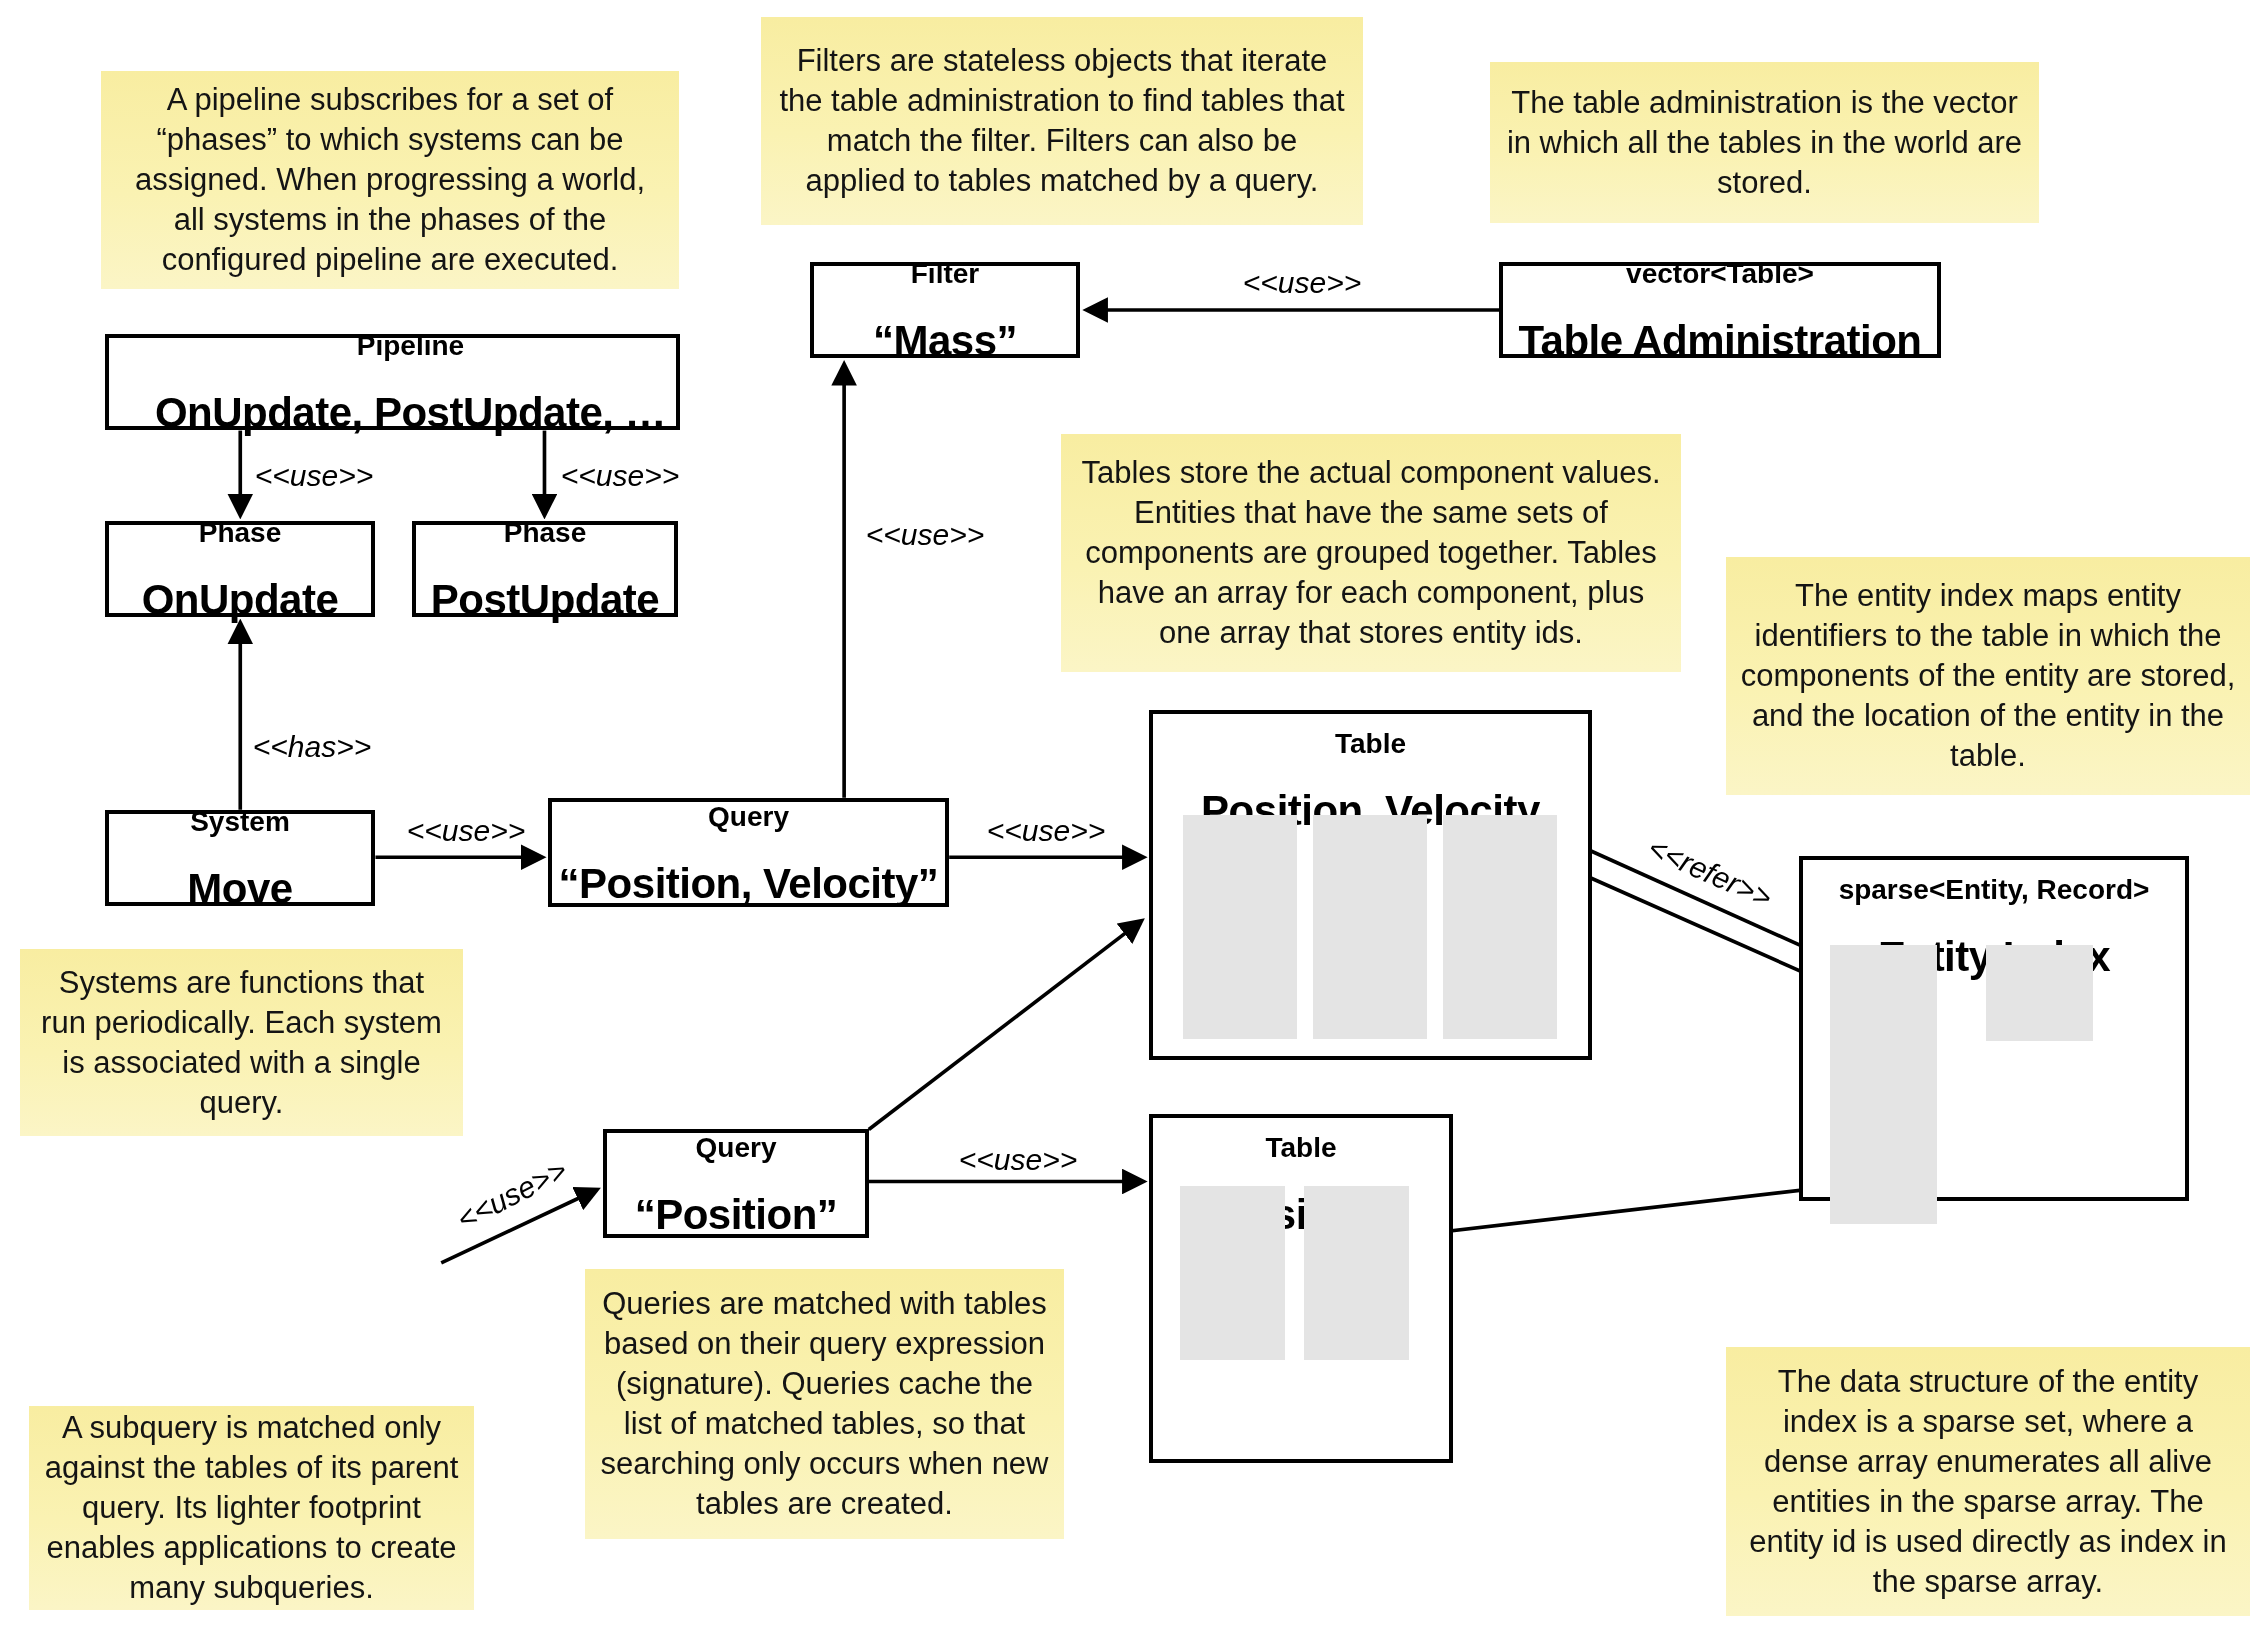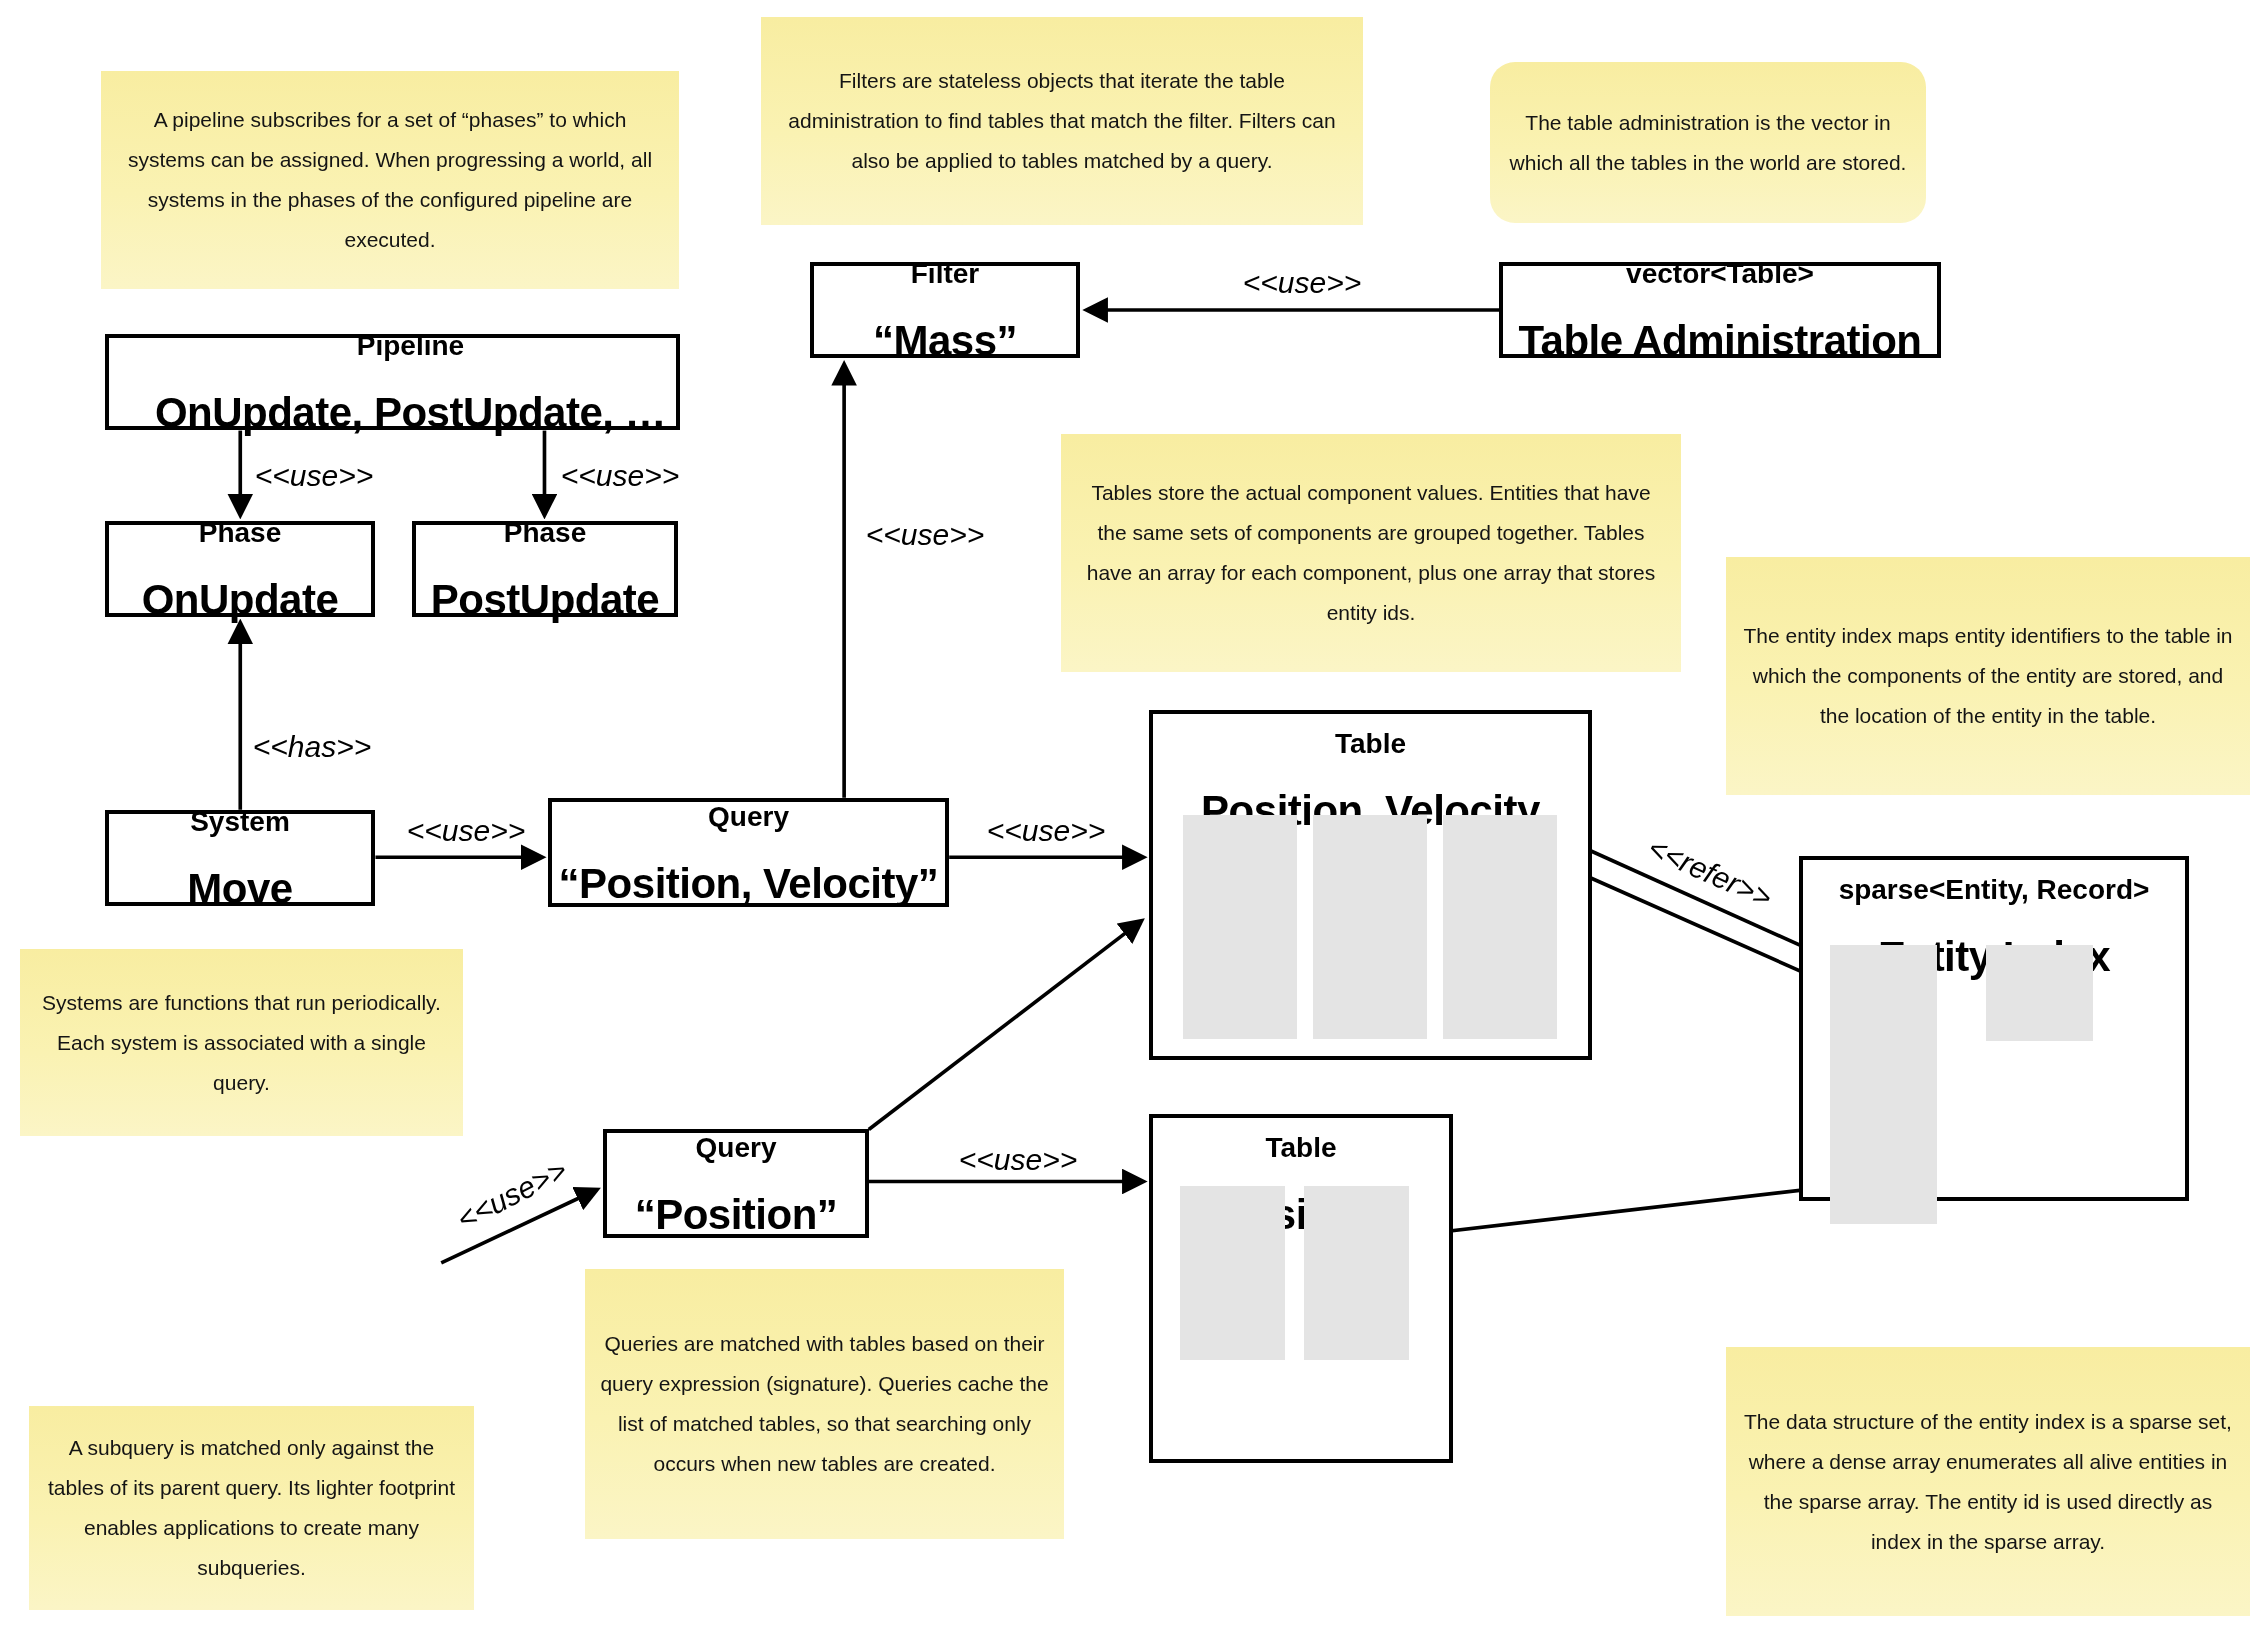--- a/index.html
+++ b/index.html
@@ -3,21 +3,21 @@
 <meta charset="utf-8">
 <style>
   html, body { margin: 0; padding: 0; background: #ffffff; }
   body { width: 2251px; height: 1645px; font-family: "Liberation Sans", sans-serif; }
   .canvas { position: relative; width: 2251px; height: 1645px; overflow: hidden; background: #ffffff; }
 
   .note {
     position: absolute;
     background: linear-gradient(180deg, #f8eda1 0%, #faf2b2 55%, #fbf5c6 100%);
     color: #141414;
-    font-size: 21px;
+    font-size: 31px;
     line-height: 40px;
     text-align: center;
     display: flex;
     align-items: center;
     justify-content: flex-end;
     padding: 7.3px 14.6px;
     box-sizing: border-box;
   }
 
   .node {
@@ -81,21 +81,21 @@
     <line x1="2174" y1="1077" x2="2128" y2="1077" marker-end="url(#arr)"></line>
     <line x1="2176" y1="1102" x2="2121" y2="1245" marker-end="url(#arr)"></line>
   </svg>
 
   <div class="note" style="left:101px; top:71px;  width:578px; height:218px;">
       <span>A pipeline subscribes for a set of “phases” to which systems can be assigned. When progressing a world, all systems in the phases of the configured pipeline are executed.</span>
     </div>
   <div class="note" style="left:761px; top:17.4px;  width:602px; height:208px;">
       <span>Filters are stateless objects that iterate the table administration to find tables that match the filter. Filters can also be applied to tables matched by a query.</span>
     </div>
-  <div class="note" style="left:1490px;top:62px;  width:436px; height:161px;border-radius:25px;">
+  <div class="note" style="left:1490px;top:62px;  width:549px; height:161px;">
       <span>The table administration is the vector in which all the tables in the world are stored.</span>
     </div>
   <div class="note" style="left:1061px;top:434px; width:620px; height:238px;">
       <span>Tables store the actual component values. Entities that have the same sets of components are grouped together. Tables have an array for each component, plus one array that stores entity ids.</span>
     </div>
   <div class="note" style="left:1726px;top:557px; width:524px; height:238px;">
       <span>The entity index maps entity identifiers to the table in which the components of the entity are stored, and the location of the entity in the table.</span>
     </div>
   <div class="note" style="left:20px;  top:949px;width:443px; height:187px;">
       <span>Systems are functions that run periodically. Each system is associated with a single query.</span>

